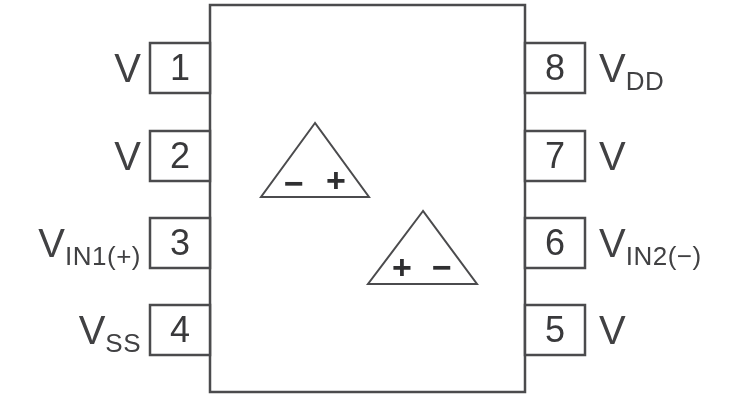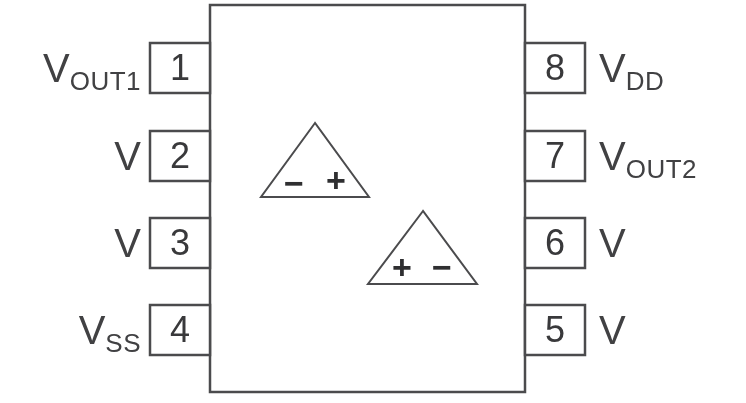--- a/index.html
+++ b/index.html
@@ -115,41 +115,41 @@
   <div class="pin-num col-left row-2">2</div>
   <div class="pin-num col-left row-3">3</div>
   <div class="pin-num col-left row-4">4</div>
   <div class="pin-num col-right row-1">8</div>
   <div class="pin-num col-right row-2">7</div>
   <div class="pin-num col-right row-3">6</div>
   <div class="pin-num col-right row-4">5</div>
 
   <div class="pin-label side-left row-1">
     <span>V</span>
-      <span class="sub">OUT1</span>
   </div>
   <div class="pin-label side-left row-2">
     <span>V</span>
   </div>
   <div class="pin-label side-left row-3">
     <span>V</span>
+      <span class="sub">IN1(+)</span>
   </div>
   <div class="pin-label side-left row-4">
     <span>V</span>
       <span class="sub">SS</span>
   </div>
 
   <div class="pin-label side-right row-1">
     <span>V</span>
       <span class="sub">DD</span>
   </div>
   <div class="pin-label side-right row-2">
     <span>V</span>
-      <span class="sub">OUT2</span>
   </div>
   <div class="pin-label side-right row-3">
     <span>V</span>
+      <span class="sub">IN2(−)</span>
   </div>
   <div class="pin-label side-right row-4">
     <span>V</span>
   </div>
 
 </div>
 
 </body></html>

